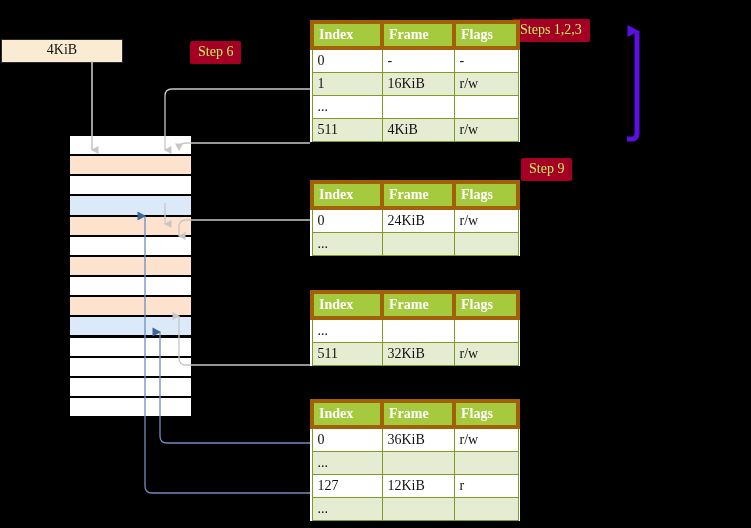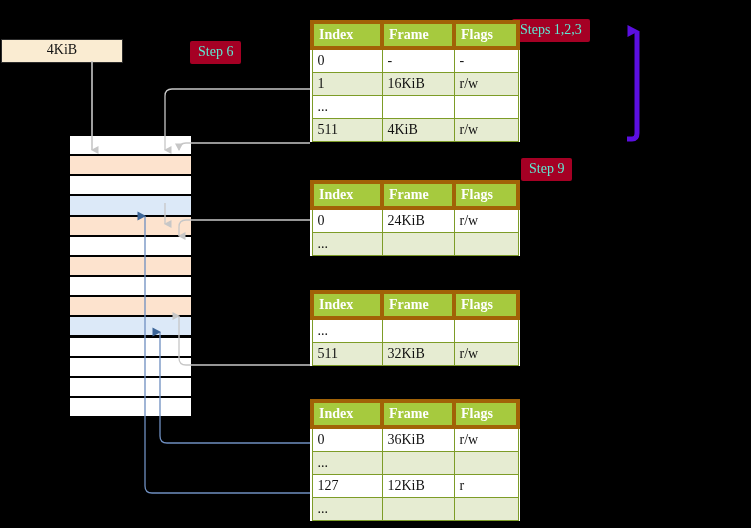--- a/index.html
+++ b/index.html
@@ -1,21 +1,21 @@
 <!DOCTYPE html>
 <html><head>
 <meta charset="utf-8">
 <style>
   html,body{margin:0;padding:0;background:#000;}
   body{width:751px;height:528px;position:relative;overflow:hidden;
        font-family:"Liberation Serif", serif;}
   .stage{position:absolute;left:0;top:0;width:751px;height:528px;}
 
   
-  .badge{position:absolute;color:#5eead4;font-size:14px;line-height:18px;
+  .badge{position:absolute;color:#bef264;font-size:14px;line-height:18px;
          padding:2px 8px 3px 8px;white-space:nowrap;font-family:"Liberation Serif",serif;
          border-radius:2px;}
   .badge.red{background:#a50024;}
   .badge.purple{background:#5b0fe0;}
 
   
   .kib-box{position:absolute;background:#faecd2;border:1px solid #2b2b2b;
            color:#111;font-size:14px;text-align:center;line-height:20px;}
 
   

